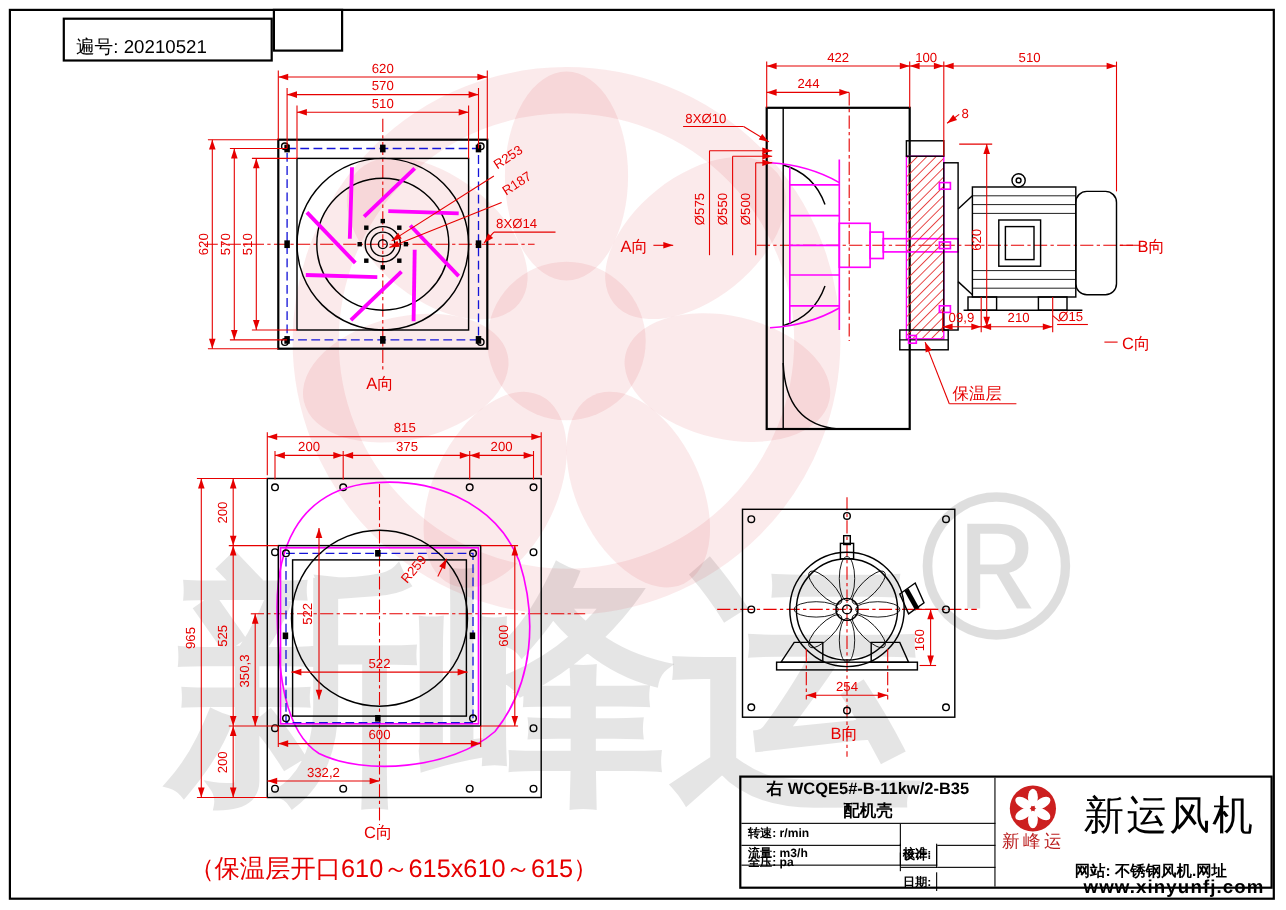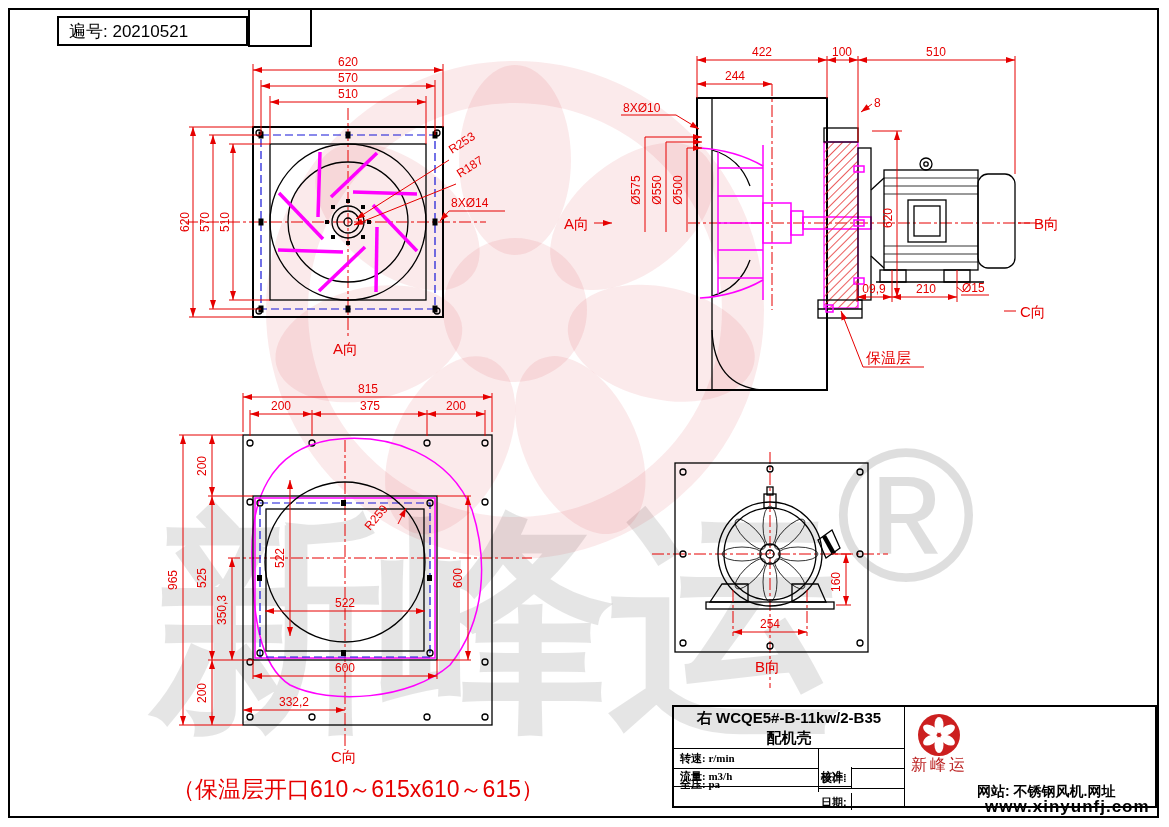--- a/index.html
+++ b/index.html
@@ -17,36 +17,36 @@
   .r{stroke:#e60000;fill:none;stroke-width:1;}
   .cl{stroke:#e60000;fill:none;stroke-width:1;stroke-dasharray:12 3 3 3;}
   .bl{stroke:#1414d8;fill:none;stroke-width:1.2;stroke-dasharray:8 4;}
   .m{stroke:#ff00ff;fill:none;stroke-width:1.5;}
   .m3{stroke:#ff00ff;fill:none;stroke-width:3.5;}
   text.d{fill:#e60000;font-size:12px;font-family:"Liberation Sans",sans-serif;}
   text.d15{fill:#e60000;font-size:15px;font-family:"Liberation Sans",sans-serif;}
   text.d23{fill:#e60000;font-size:23px;font-family:"Liberation Sans",sans-serif;}
   .mid{text-anchor:middle;}
   
-  #hdrbox{position:absolute;left:57px;top:16px;width:191px;height:30px;border:2px solid #000;
-          z-index:2;display:flex;align-items:center;padding-left:10px;box-sizing:border-box;}
+  #hdrbox{position:absolute;left:57px;top:16px;width:191px;height:40px;border:2px solid #000;
+          z-index:2;display:flex;align-items:flex-end;padding-left:10px;box-sizing:border-box;}
   #hdrbox span{font-size:17px;color:#000;}
   #hdrbox2{position:absolute;left:248px;top:8px;width:64px;height:39px;border:2px solid #000;
            box-sizing:border-box;z-index:2;}
   
   #frame{position:absolute;left:8px;top:8px;width:1151px;height:810px;border:2px solid #000;
          box-sizing:border-box;z-index:1;}
   
   #tblock{position:absolute;left:672px;top:705px;width:485px;height:103px;border:2px solid #000;
           box-sizing:border-box;z-index:2;background:transparent;}
   .tb-cell{position:absolute;box-sizing:border-box;border-color:#000;}
   #tb-head{left:0;top:0;width:231px;height:42px;border-right:1.5px solid #000;border-bottom:1.5px solid #000;
            text-align:center;font-weight:bold;font-size:15px;line-height:20px;padding-top:1px;}
   .tb-row{left:0;width:145px;height:20px;border-right:1.5px solid #000;border-bottom:1.5px solid #000;
-          font-weight:bold;font-size:11px;line-height:19px;padding-left:6px;font-family:Liberation Serif, serif;}
+          font-weight:bold;font-size:11px;line-height:19px;padding-left:6px;}
   .tb-app{left:145px;width:33px;height:20px;border-right:1.5px solid #000;border-bottom:1.5px solid #000;
           font-weight:bold;font-size:11px;line-height:19px;padding-left:2px;}
   .tb-emp{left:178px;width:53px;height:20px;border-right:1.5px solid #000;border-bottom:1.5px solid #000;}
   #tb-logo{left:231px;top:0;width:252px;height:99px;}
   #tb-logoname{position:absolute;left:6px;top:48px;font-size:16px;color:#b22;letter-spacing:3px;}
   #tb-company{position:absolute;left:80px;top:10px;font-size:37px;color:#000;letter-spacing:2px;}
   #tb-site1{position:absolute;left:72px;top:76px;font-size:14px;font-weight:bold;color:#000;}
   #tb-site2{position:absolute;left:80px;top:90px;font-size:17px;font-weight:bold;color:#000;letter-spacing:1px;}
 </style>
 </head>
@@ -446,18 +446,19 @@
         <g fill="#fff">
           <ellipse cx="24" cy="14" rx="4.5" ry="8"></ellipse>
           <ellipse cx="24" cy="14" rx="4.5" ry="8" transform="rotate(60 24 24)"></ellipse>
           <ellipse cx="24" cy="14" rx="4.5" ry="8" transform="rotate(120 24 24)"></ellipse>
           <ellipse cx="24" cy="14" rx="4.5" ry="8" transform="rotate(180 24 24)"></ellipse>
           <ellipse cx="24" cy="14" rx="4.5" ry="8" transform="rotate(240 24 24)"></ellipse>
           <ellipse cx="24" cy="14" rx="4.5" ry="8" transform="rotate(300 24 24)"></ellipse>
         </g>
       </svg>
       <div id="tb-logoname">新峰运</div>
+      <div id="tb-company">新运风机</div>
       <div id="tb-site1">网站: 不锈钢风机.网址</div>
       <div id="tb-site2">www.xinyunfj.com</div>
     </div>
   </div>
 
 </div>
 
 </body></html>

